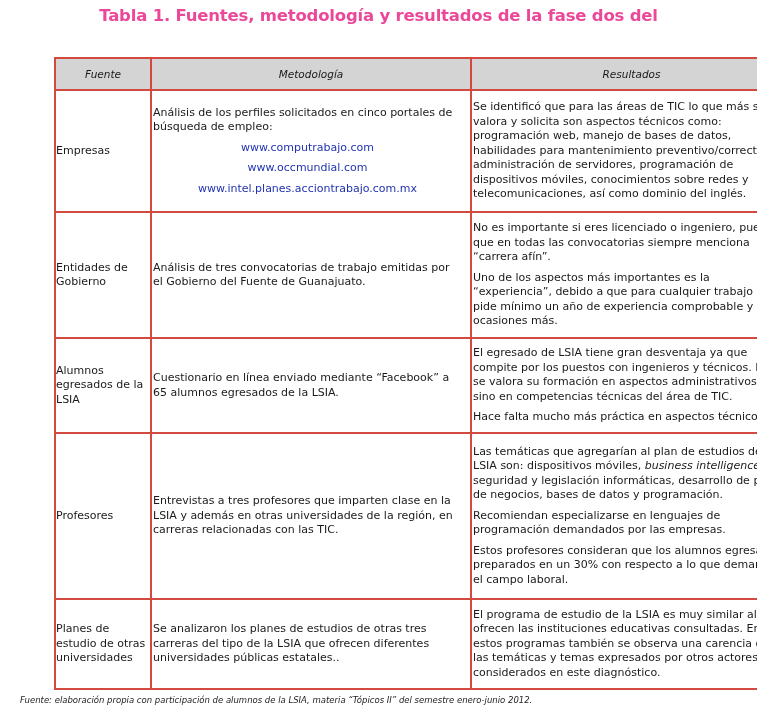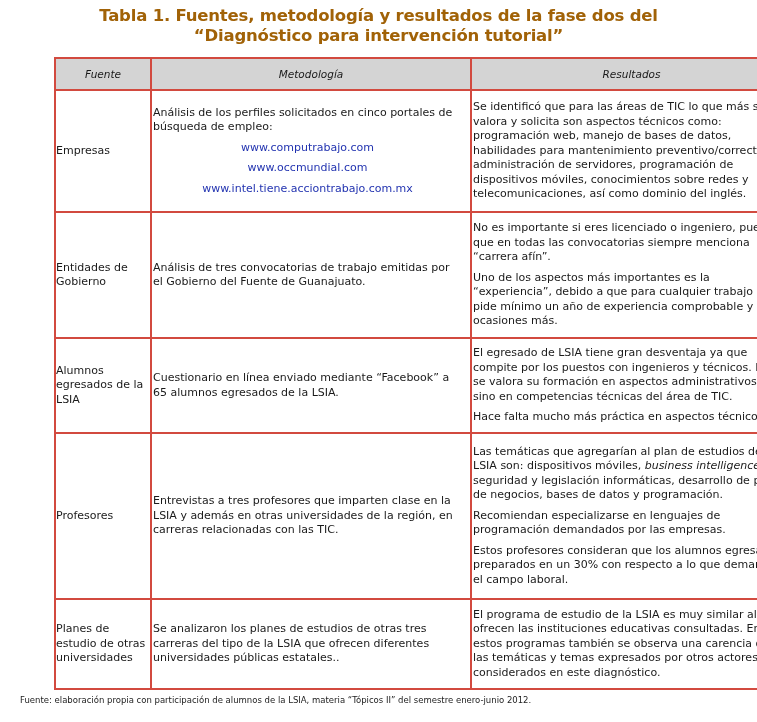--- a/index.html
+++ b/index.html
@@ -1,43 +1,42 @@
 <!DOCTYPE html>
 <html><head>
 <meta charset="utf-8">
 <style>
   html, body { margin: 0; padding: 0; background: #ffffff; }
   body { width: 757px; height: 722px; position: relative; overflow: hidden;
          font-family: "DejaVu Sans", sans-serif; color: #1a1a1a; }
   .title { position: absolute; left: 0; top: 6px; width: 757px; text-align: center;
-           color: #a16207; font-family: "DejaVu Sans", sans-serif; font-weight: bold;
+           color: #ec4899; font-family: "DejaVu Sans", sans-serif; font-weight: bold;
            font-size: 16.5px; line-height: 20px; letter-spacing: -0.2px; }
   table.main { position: absolute; left: 12px; top: 57px; width: 737px;
                border-collapse: collapse; table-layout: fixed; margin-left: 42px; }
   table.main td, table.main th { border: 2px solid #d24a3f; vertical-align: middle;
                font-size: 11px; line-height: 14.5px; padding: 0; }
   table.main th { background: #d4d4d4; font-style: italic; font-weight: normal;
                   height: 30px; font-size: 10.5px; text-align: center; }
   col.c1 { width: 96px; } col.c2 { width: 320px; } col.c3 { width: 321px; }
   .cell { padding: 0 8px 0 1px; }
   .cell p { margin: 0 0 6px 0; }
   .cell p:last-child { margin-bottom: 0; }
   td.src { padding-left: 8px; }
   .link { color: #2233b0; display: block; margin-bottom: 6px; text-align: center; }
   .link:last-child { margin-bottom: 0; }
   em { }
   .footnote { position: absolute; left: 20px; top: 695px; font-size: 8.5px;
-              color: #222; text-align: center; }
+              font-style: italic; color: #222; text-align: center; }
 </style>
 </head>
 <body>
 
 <div class="title">
   <div>Tabla 1. Fuentes, metodología y resultados de la fase dos del</div>
-  <div>“Diagnóstico para intervención tutorial”</div>
 </div>
 
 <table class="main">
   <colgroup>
       <col class="c1">
       <col class="c2">
       <col class="c3">
     </colgroup>
   <thead>
     <tr>
@@ -51,21 +50,21 @@
     <tr style="height:122px;">
       <td class="src">
         <span>Empresas</span>
       </td>
       <td>
         <div class="cell">
           <p>Análisis de los perfiles solicitados en cinco portales de búsqueda de empleo:</p>
           <p style="margin:0;">
             <span class="link">www.computrabajo.com</span>
             <span class="link">www.occmundial.com</span>
-            <span class="link">www.intel.tiene.acciontrabajo.com.mx</span>
+            <span class="link">www.intel.planes.acciontrabajo.com.mx</span>
           </p>
         </div>
       </td>
       <td>
         <div class="cell">
           <p>Se identificó que para las áreas de TIC lo que más se valora y solicita son aspectos técnicos como: programación web, manejo de bases de datos, habilidades para mantenimiento preventivo/correctivo, administración de servidores, programación de dispositivos móviles, conocimientos sobre redes y telecomunicaciones, así como dominio del inglés.</p>
         </div>
       </td>
     </tr>
 

